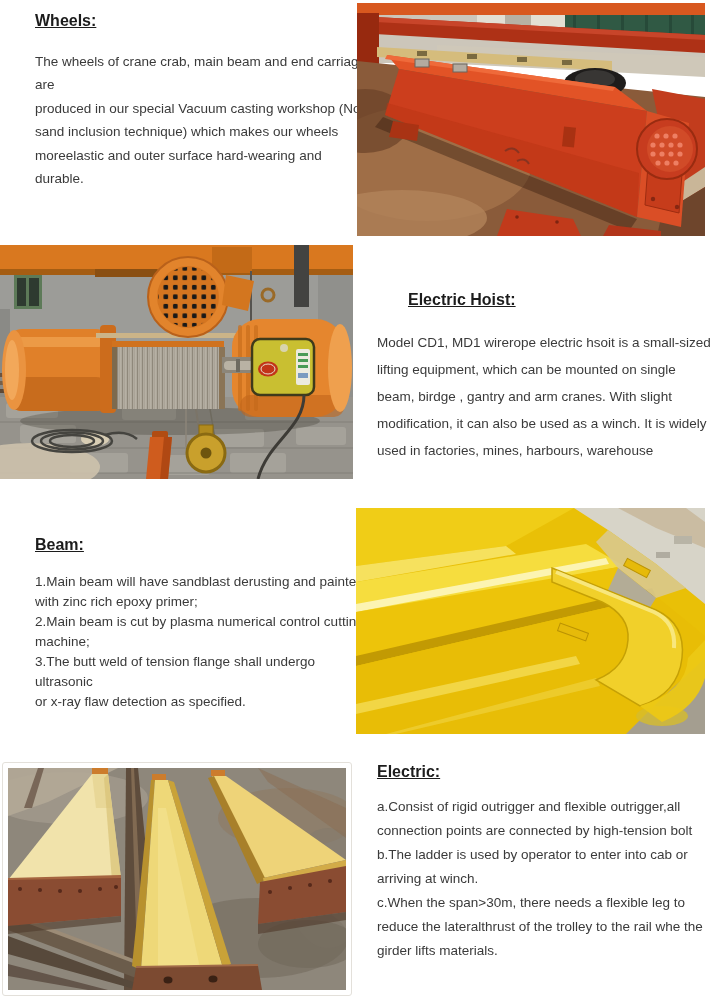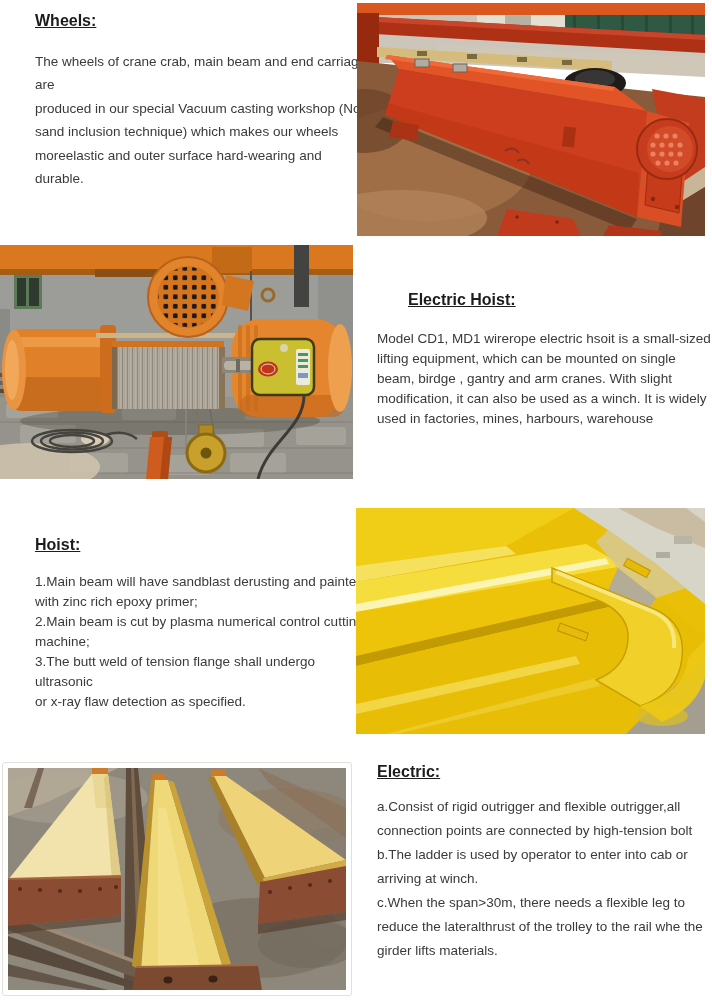--- a/index.html
+++ b/index.html
@@ -3,21 +3,21 @@
 <meta charset="utf-8">
 <style>
   html,body{margin:0;padding:0;background:#ffffff;}
   .page{position:relative;width:712px;height:1000px;background:#ffffff;overflow:hidden;
         font-family:"Liberation Sans",sans-serif;}
   .heading{position:absolute;margin:0;font-size:16px;font-weight:700;color:#1c1c1c;text-decoration:underline;}
   .body-text{position:absolute;margin:0;font-size:13.5px;color:#3a3a3a;white-space:pre-line;}
   .s1h{left:35px;top:12px;}
   .s1b{left:35px;top:50px;width:332px;line-height:23.4px;}
   .s2h{left:396px;top:291px;margin-left:12px;}
-  .s2b{left:377px;top:329px;width:336px;line-height:20px;}
+  .s2b{left:377px;top:329px;width:336px;line-height:27px;}
   .s3h{left:35px;top:536px;}
   .s3b{left:35px;top:572px;width:336px;line-height:20px;}
   .s4h{left:377px;top:763px;}
   .s4b{left:377px;top:795px;width:338px;line-height:24px;}
   .photo{position:absolute;display:block;}
   .photo svg{display:block;}
   .framed{background:#fff;border:1px solid #e3e0da;border-radius:3px;padding:5px;}
   #ph1{left:357px;top:3px;}
   #ph2{left:0px;top:245px;}
   #ph3{left:356px;top:508px;}
@@ -223,21 +223,21 @@
     </svg>
   </div>
 
   <h3 class="heading s2h">Electric Hoist:</h3>
   <p class="body-text s2b">Model CD1, MD1 wirerope electric hsoit is a small-sized
 lifting equipment, which can be mounted on single
 beam, birdge , gantry  and arm cranes. With slight
 modification, it can also be used as a winch. It is widely
 used in factories, mines, harbours, warehouse</p>
 
-  <h3 class="heading s3h">Hoist:</h3>
+  <h3 class="heading s3h">Beam:</h3>
   <p class="body-text s3b">1.Main beam will have sandblast derusting and painted
 with zinc rich epoxy primer;
 2.Main beam is cut by plasma numerical control cutting
 machine;
 3.The butt weld of tension flange shall undergo ultrasonic
 or x-ray flaw detection as specified.</p>
 
   <div class="photo" id="ph3">
     <svg width="349" height="226" viewBox="0 0 349 226">
       <rect x="0" y="0" width="349" height="226" fill="#e9c007"></rect>

